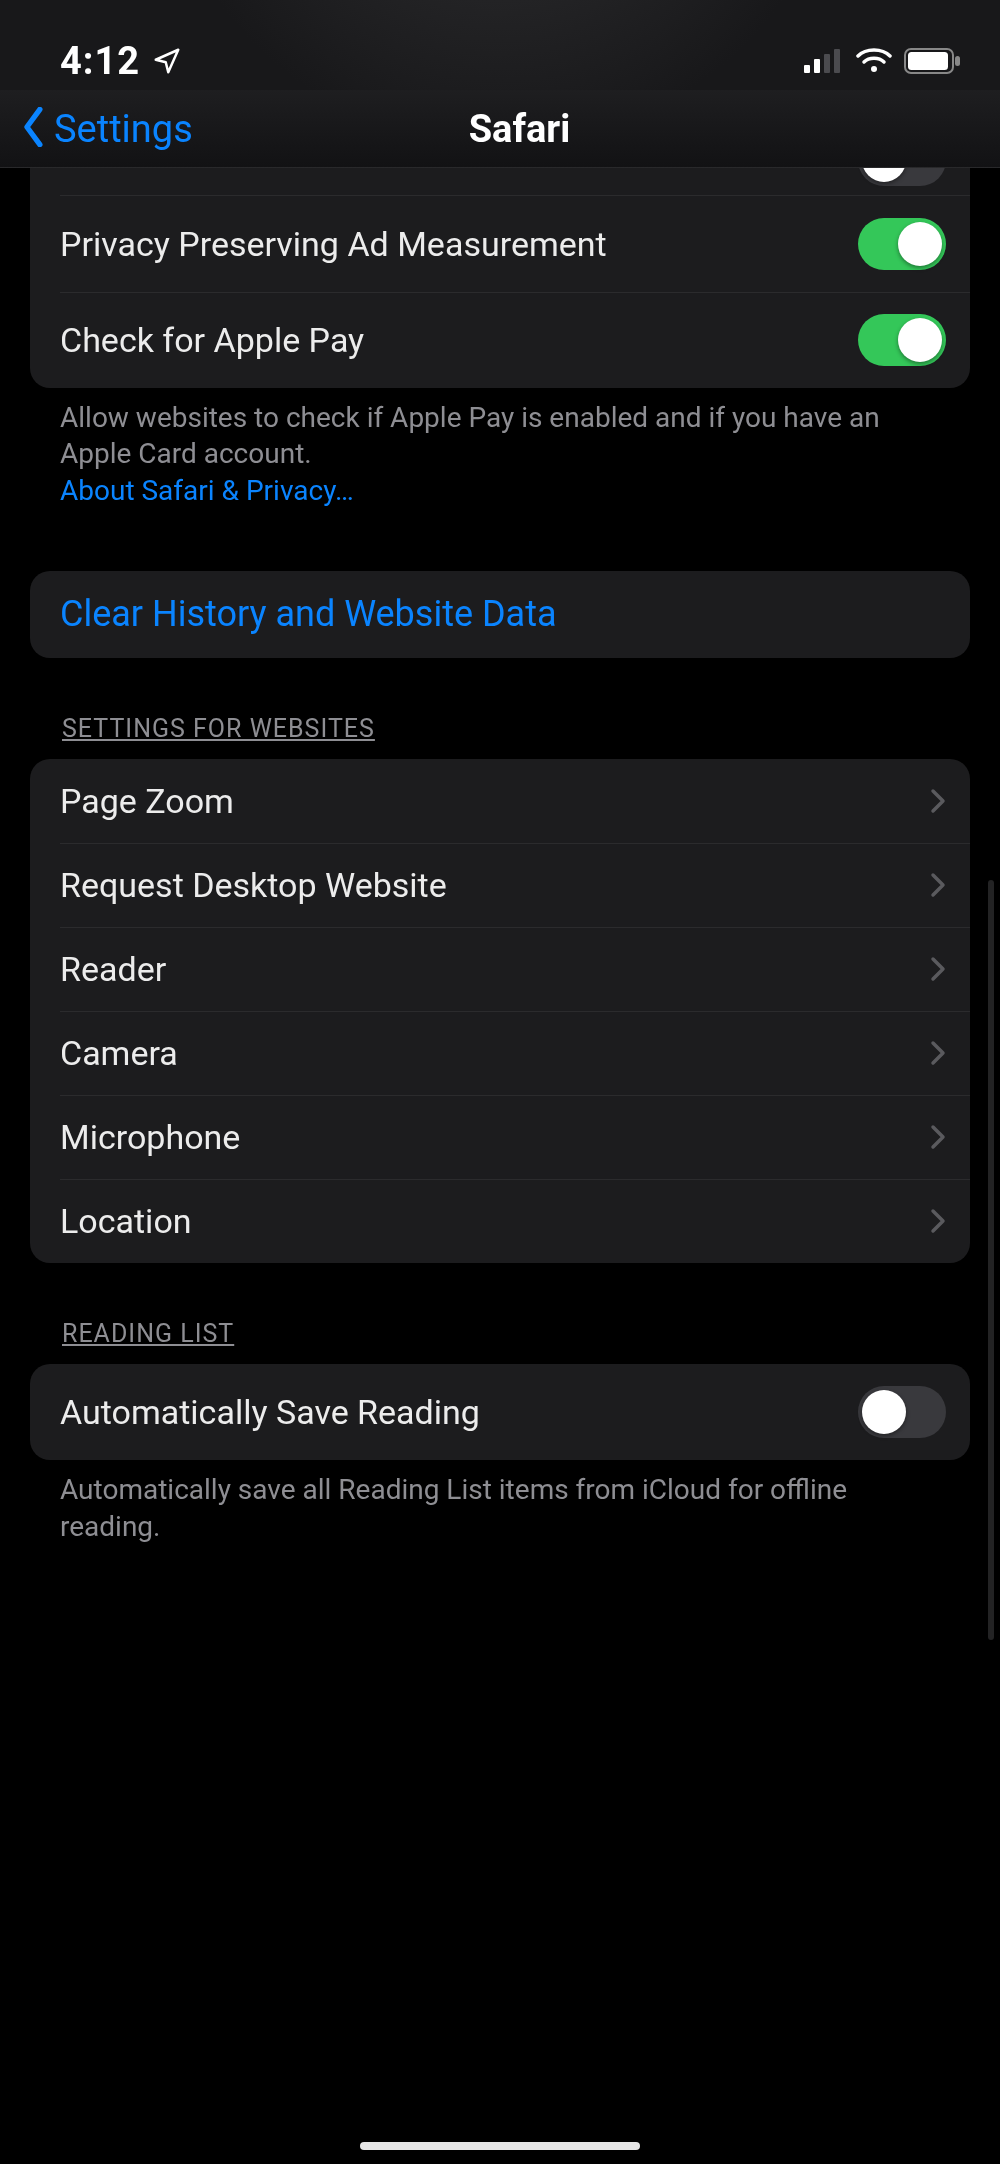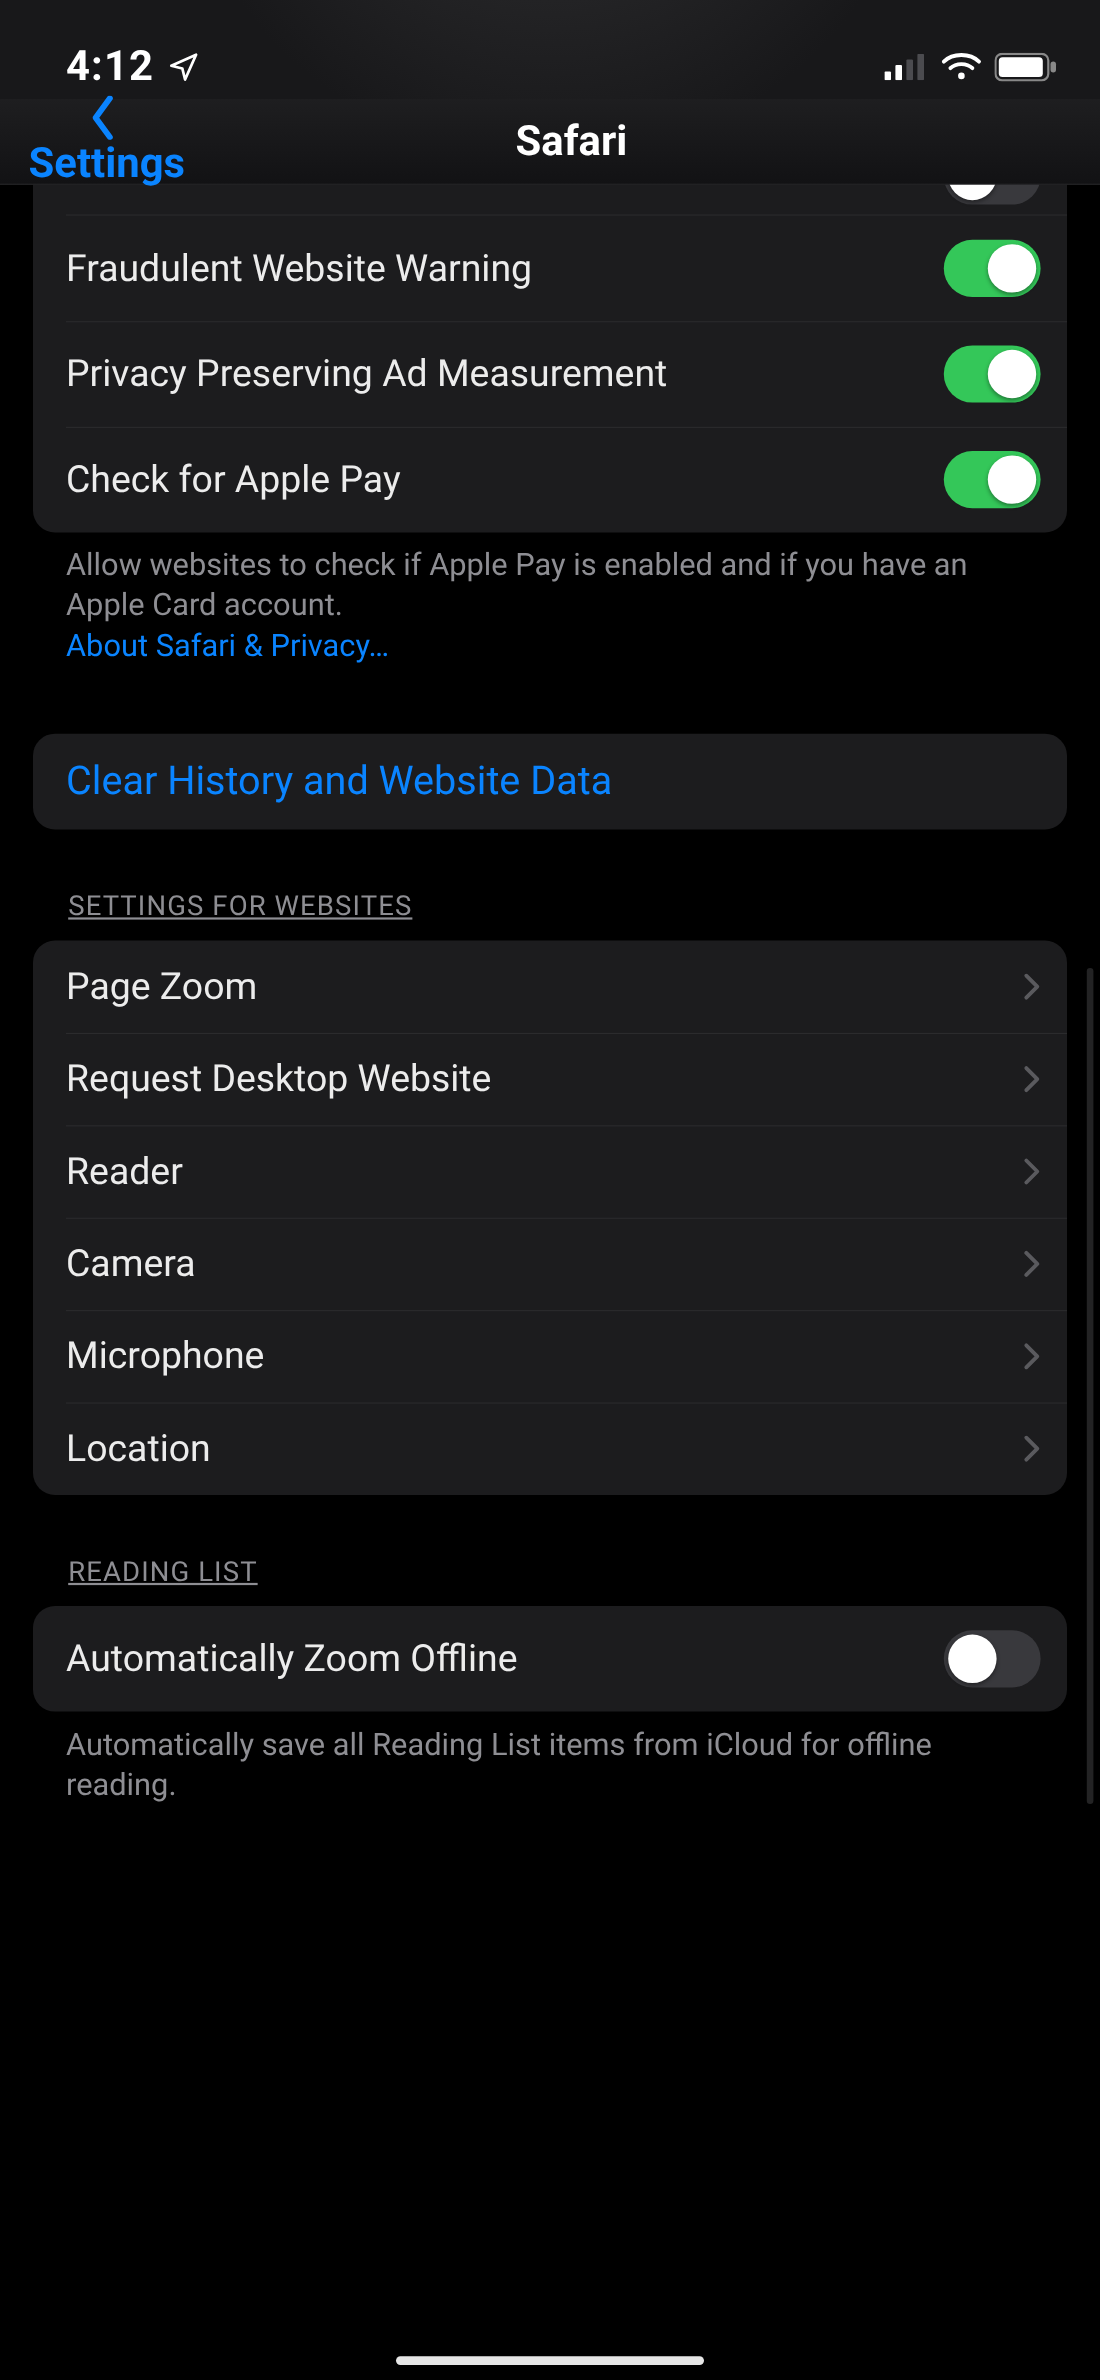--- a/index.html
+++ b/index.html
@@ -21,21 +21,21 @@
   
   .statusbar{display:flex;align-items:center;justify-content:space-between;
     padding:40px 38px 8px 60px;height:90px;
     background:radial-gradient(circle at 50% -200px, #323234 0%, #18181a 60%);}
   .time{font-size:38px;font-weight:700;letter-spacing:1px;display:flex;align-items:center;gap:12px;}
   .status-right{display:flex;align-items:center;gap:12px;}
 
   
   .navbar{height:78px;display:flex;align-items:center;position:relative;
     background:linear-gradient(to bottom,#1e1e20,#121214);padding:0 20px;border-bottom:1px solid rgba(255,255,255,.05);}
-  .back{display:flex;align-items:center;color:var(--blue);font-size:38px;font-weight:700;flex-direction:column;}
+  .back{display:flex;align-items:flex-start;color:var(--blue);font-size:38px;font-weight:400;}
   .nav-title{position:absolute;left:0;right:0;text-align:center;font-size:38px;font-weight:700;padding-left:39px;}
 
   
   .section-header{padding:0 62px;color:var(--sub);font-size:25px;letter-spacing:1px;margin-top:56px;margin-bottom:16px;text-transform:uppercase;text-decoration:underline;}
 
   
   .group{margin:0 30px;background:var(--card);border-radius:20px;overflow:hidden;}
   .row{display:flex;align-items:center;min-height:80px;padding:22px 24px 22px 30px;position:relative;}
   .row + .row::before{content:"";position:absolute;top:0;left:30px;right:0;height:1px;background:var(--card-line);opacity:.5;}
   .row .label{flex:1;font-size:34px;line-height:1.18;font-weight:400;color:#ececec;padding-right:18px;}
@@ -122,26 +122,20 @@
 </div>
 
 <div class="group first-group" style="margin-top:0;">
 
   <div class="row">
     <div class="toggle off">
         <div class="knob"></div>
       </div>
   </div>
   <div class="row">
-    <div class="label">Fraudulent Website Warning</div>
-    <div class="toggle on">
-        <div class="knob"></div>
-      </div>
-  </div>
-  <div class="row">
     <div class="label">Privacy Preserving Ad Measurement</div>
     <div class="toggle on">
         <div class="knob"></div>
       </div>
   </div>
   <div class="row">
     <div class="label">Check for Apple Pay</div>
     <div class="toggle on">
         <div class="knob"></div>
       </div>
@@ -208,21 +202,21 @@
       <svg width="16" height="26" viewBox="0 0 16 26">
           <polyline points="3,3 13,13 3,23" fill="none" stroke="#5a5a5e" stroke-width="3.5" stroke-linecap="round" stroke-linejoin="round"></polyline>
         </svg>
     </span>
   </div>
 </div>
 
 <div class="section-header">READING LIST</div>
 <div class="group">
   <div class="row">
-    <div class="label">Automatically Zoom Offline</div>
+    <div class="label">Automatically Save Reading</div>
     <div class="toggle off">
         <div class="knob"></div>
       </div>
   </div>
 </div>
 <div class="group-footer">Automatically save all Reading List items from iCloud for offline reading.</div>
 
 <div class="scroll-ind"></div>
 <div class="home-ind"></div>
 

